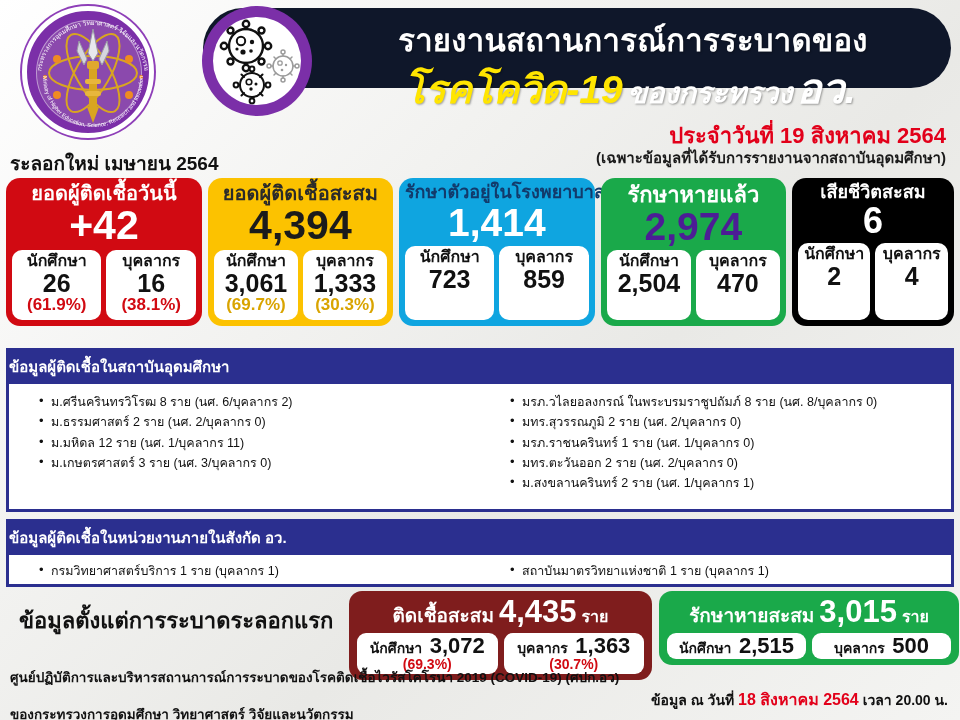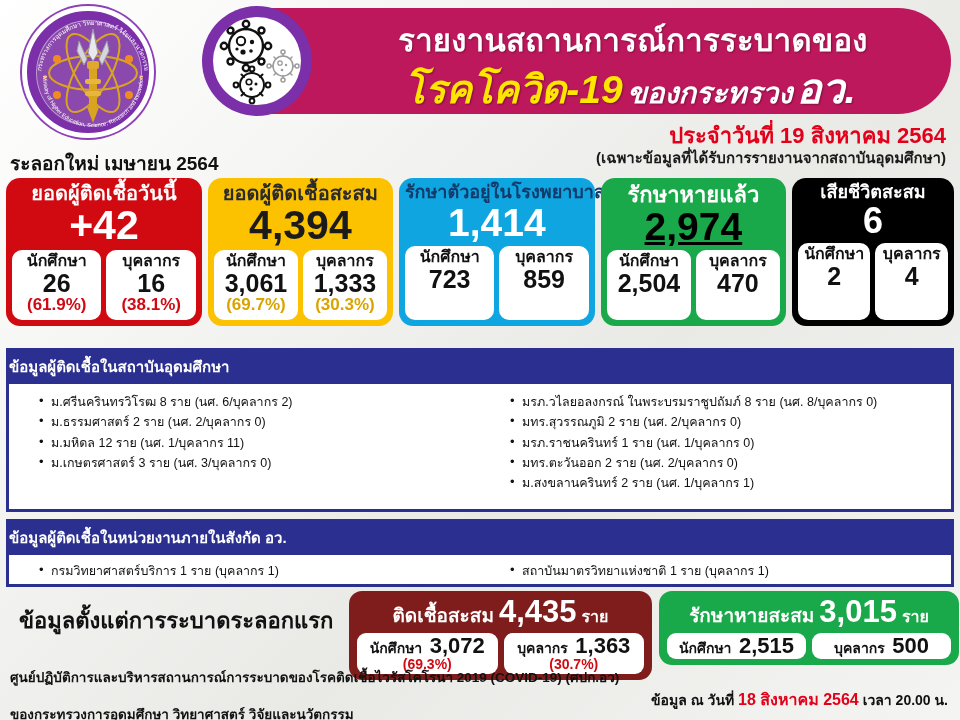--- a/index.html
+++ b/index.html
@@ -21,22 +21,22 @@
   }
   .logo-inner {
     position:absolute; left:9px; top:9px; width:106px; height:106px;
     border-radius:50%; background:#8b49ad;
     border:1px solid rgba(255,255,255,.45);
   }
   .logo-ring-text { position:absolute; inset:0; }
   .logo-svg { position:absolute; left:0; top:0; }
 
   .title-bar {
-    position:absolute; left:203px; top:8px; width:748px; height:106px;
-    background:#be185d; border-radius:54px;
+    position:absolute; left:203px; top:8px; width:748px; height:80px;
+    background:#0f172a; border-radius:54px;
   }
   .virus-badge {
     position:absolute; left:-1px; top:-2px; width:110px; height:110px;
     border-radius:50%; background:#7b2fa8;
     display:flex; align-items:center; justify-content:center;
   }
   .virus-inner {
     width:88px; height:88px; border-radius:50%; background:#fff;
     position:relative; overflow:hidden;
   }
@@ -82,21 +82,21 @@
   .card.red .card-title    { color:#fff; font-size:20px; }
   .card.yellow .card-title { color:#2a2a2a; font-size:20px; }
   .card.blue .card-title   { color:#123a6b; font-size:18px; }
   .card.green .card-title  { color:#fff; font-size:22px; }
   .card.black .card-title  { color:#fff; font-size:18px; }
 
   .card-big { text-align:center; font-weight:bold; line-height:1; margin-top:1px; }
   .card.red .card-big    { color:#fff; font-size:41px; }
   .card.yellow .card-big { color:#1b1b1b; font-size:41px; }
   .card.blue .card-big   { color:#fff; font-size:39px; }
-  .card.green .card-big  { color:#000000; font-size:39px;text-decoration:underline; }
+  .card.green .card-big  { color:#4c1d95; font-size:39px; }
   .card.black .card-big  { color:#fff; font-size:36px; }
 
   .sub-row { display:flex; gap:5px; margin-top:4px; flex:1; }
   .sub-box {
     background:#fff; border-radius:10px; flex:1;
     display:flex; flex-direction:column; align-items:center;
     justify-content:flex-start; padding:3px 2px 2px;
   }
   .sub-label { font-size:16px; font-weight:bold; color:#111; line-height:1.05; white-space:nowrap; }
   .sub-value { font-size:25px; font-weight:bold; color:#111; line-height:1.05; }

